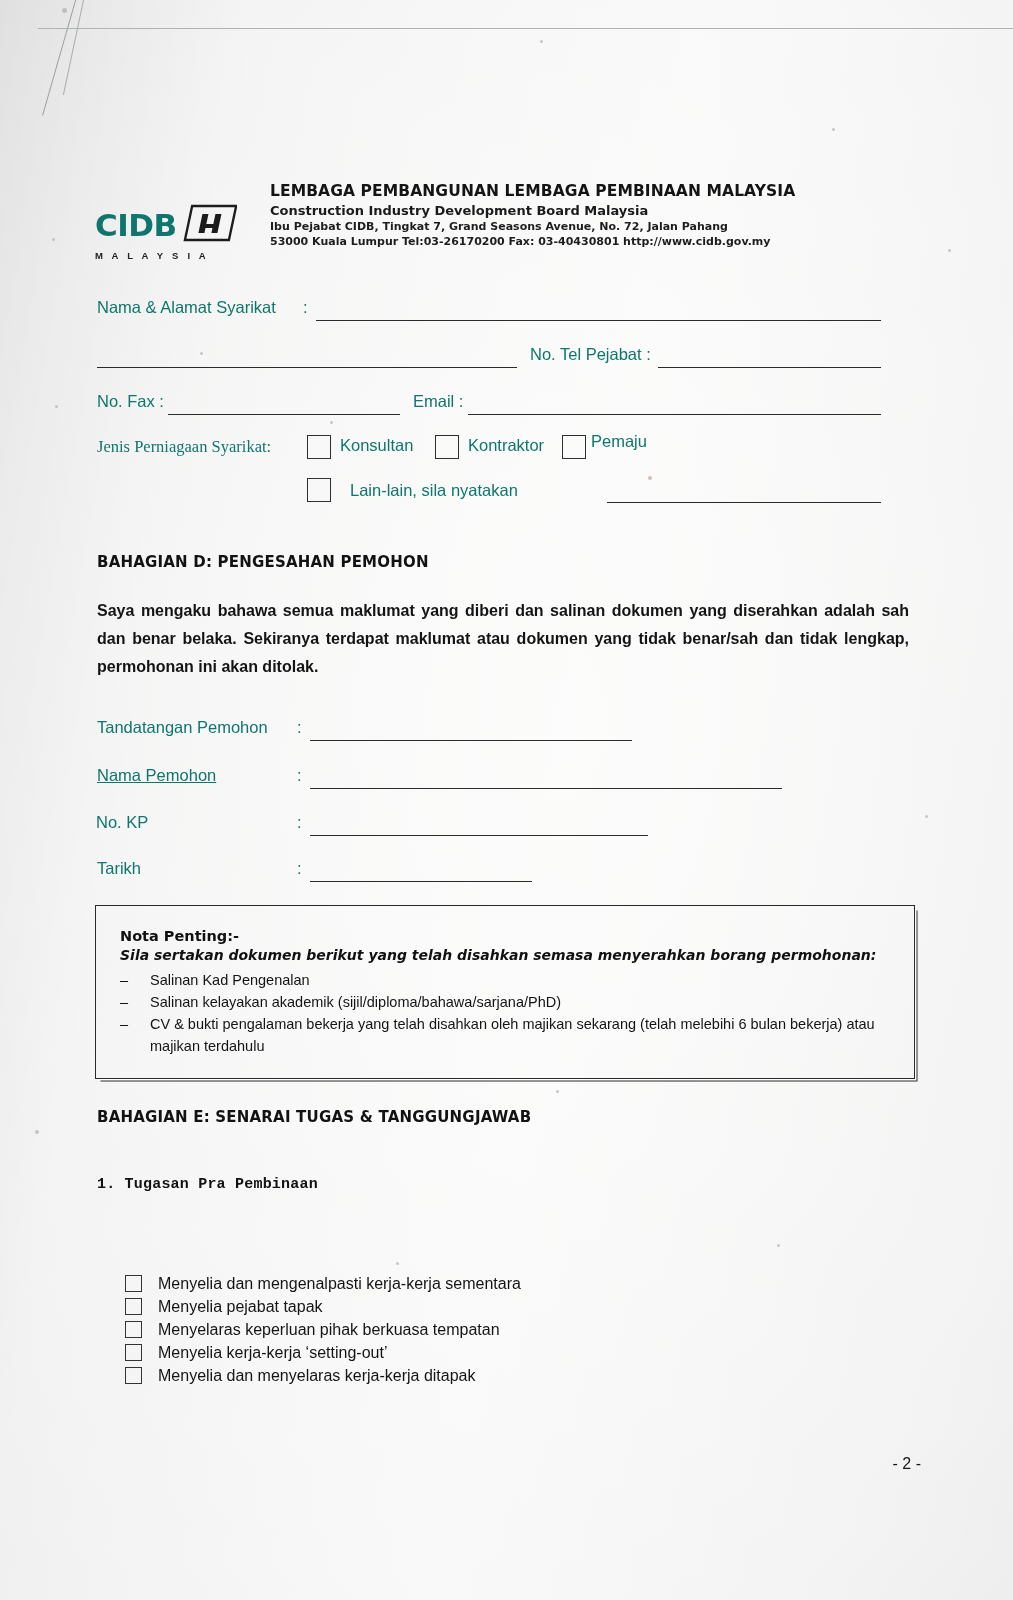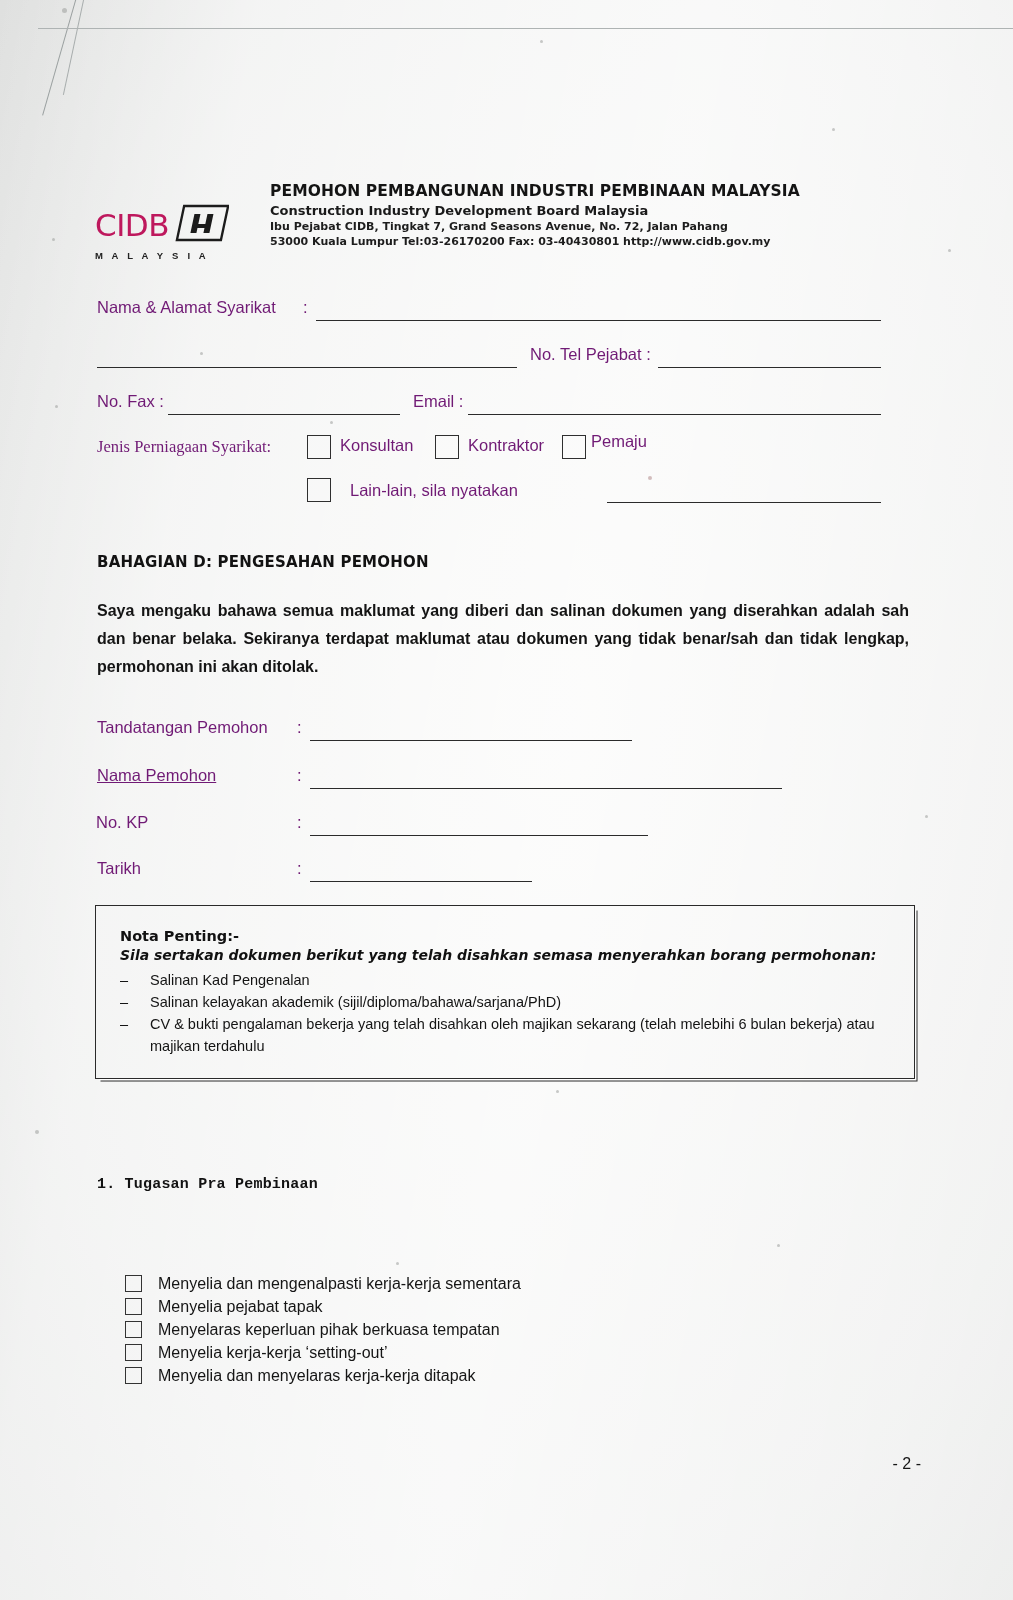--- a/index.html
+++ b/index.html
@@ -67,24 +67,24 @@
     width: 175px;
     flex: 0 0 175px;
     padding-top: 24px;
   }
   .logo-main {
     display: flex;
     align-items: center;
   }
   .logo-text {
     font-family: "DejaVu Sans", sans-serif;
-    font-weight: normal;
+    font-weight: bold;
     font-size: 31px;
     letter-spacing: -0.5px;
-    color: #be185d;
+    color: #0f766e;
   }
   .logo-mark {
     margin-left: 4px;
   }
   .logo-sub {
     font-size: 9.5px;
     letter-spacing: 3.2px;
     font-weight: bold;
     color: #222;
     margin-top: 2px;
@@ -108,21 +108,21 @@
     font-family: "DejaVu Sans", sans-serif;
     font-weight: bold;
     font-size: 11px;
     color: #1d1d1d;
     margin-top: 2px;
   }
 
   
   .lbl {
     font-size: 16.5px;
-    color: #701a75;
+    color: #0f766e;
     white-space: nowrap;
   }
   .rule {
     border-bottom: 1.4px solid #2b2b2b;
     height: 0;
   }
   .abs { position: absolute; }
 
   
   .cbox {
@@ -240,21 +240,21 @@
           <span class="logo-mark">
             <svg width="56" height="42" viewBox="0 0 56 42">
               <path d="M6 4 L50 4 L50 38 L6 38 Z" fill="none" stroke="#1c1c1c" stroke-width="2.4" transform="skewX(-12) translate(6,0)"></path>
               <path d="M18 12 L24 12 L24 22 L31 22 L31 12 L37 12 L37 31 L31 31 L31 26 L24 26 L24 31 L18 31 Z" fill="#1c1c1c" transform="skewX(-12) translate(6,0)"></path>
             </svg>
           </span>
         </div>
         <div class="logo-sub">M A L A Y S I A</div>
       </div>
       <div class="hdr-text">
-        <div class="hdr-l1">PEMOHON PEMBANGUNAN INDUSTRI PEMBINAAN MALAYSIA</div>
+        <div class="hdr-l1">LEMBAGA PEMBANGUNAN LEMBAGA PEMBINAAN MALAYSIA</div>
         <div class="hdr-l2">Construction Industry Development Board Malaysia</div>
         <div class="hdr-l3">Ibu Pejabat CIDB, Tingkat 7, Grand Seasons Avenue, No. 72, Jalan Pahang</div>
         <div class="hdr-l4">53000 Kuala Lumpur Tel:03-26170200 Fax: 03-40430801 http://www.cidb.gov.my</div>
       </div>
     </div>
 
     <div class="abs lbl" style="left:97px; top:298px;">Nama &amp; Alamat Syarikat</div>
     <div class="abs lbl" style="left:303px; top:298px;">:</div>
     <div class="abs rule" style="left:316px; top:320px; width:565px;"></div>
 
@@ -315,20 +315,21 @@
             <span>Salinan kelayakan akademik (sijil/diploma/bahawa/sarjana/PhD)</span>
           </div>
           <div class="note-li">
             <span class="dash">–</span>
             <span>CV &amp; bukti pengalaman bekerja yang telah disahkan oleh majikan sekarang (telah melebihi 6 bulan bekerja) atau majikan terdahulu</span>
           </div>
         </div>
       </div>
     </div>
 
+    <div class="abs sect-title" style="left:97px; top:1108px;">BAHAGIAN E: SENARAI TUGAS &amp; TANGGUNGJAWAB</div>
 
     <div class="abs sect-title" style="left:97px; top:1176px;font-family:Liberation Mono, monospace;">1. Tugasan Pra Pembinaan</div>
 
     <div class="abs" style="left:125px; top:1272px; width:620px;">
       <div class="task-line">
         <span class="cbox-sm"></span>
         <span>Menyelia dan mengenalpasti kerja-kerja sementara</span>
       </div>
       <div class="task-line">
         <span class="cbox-sm"></span>

